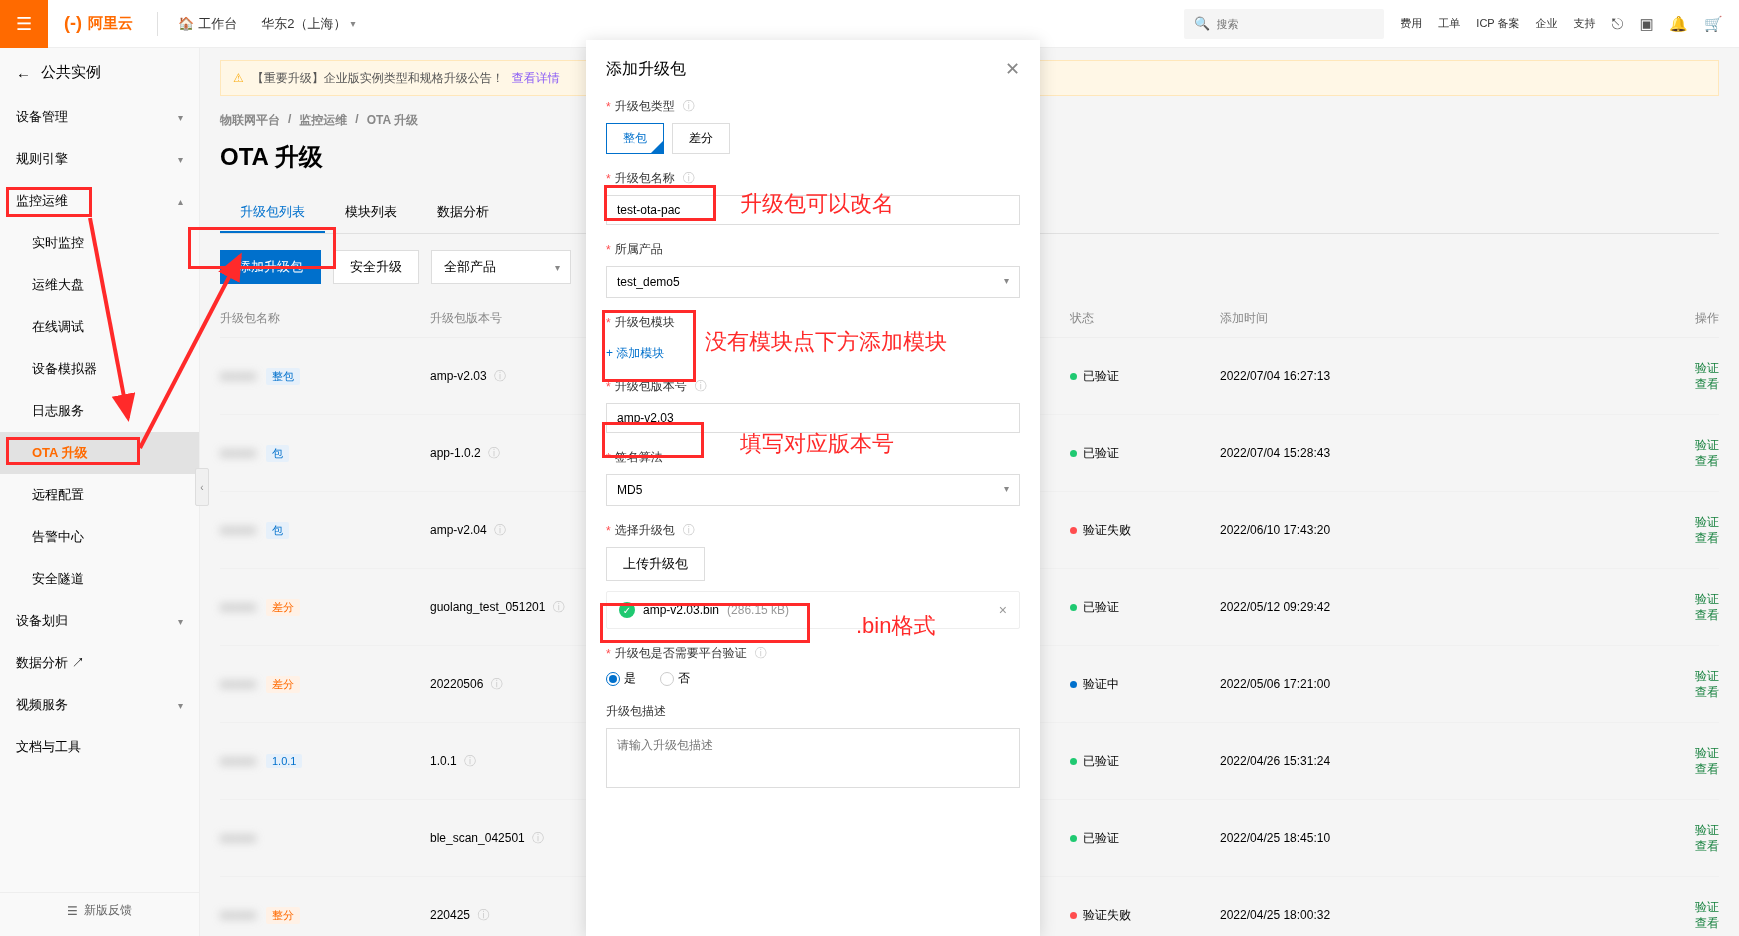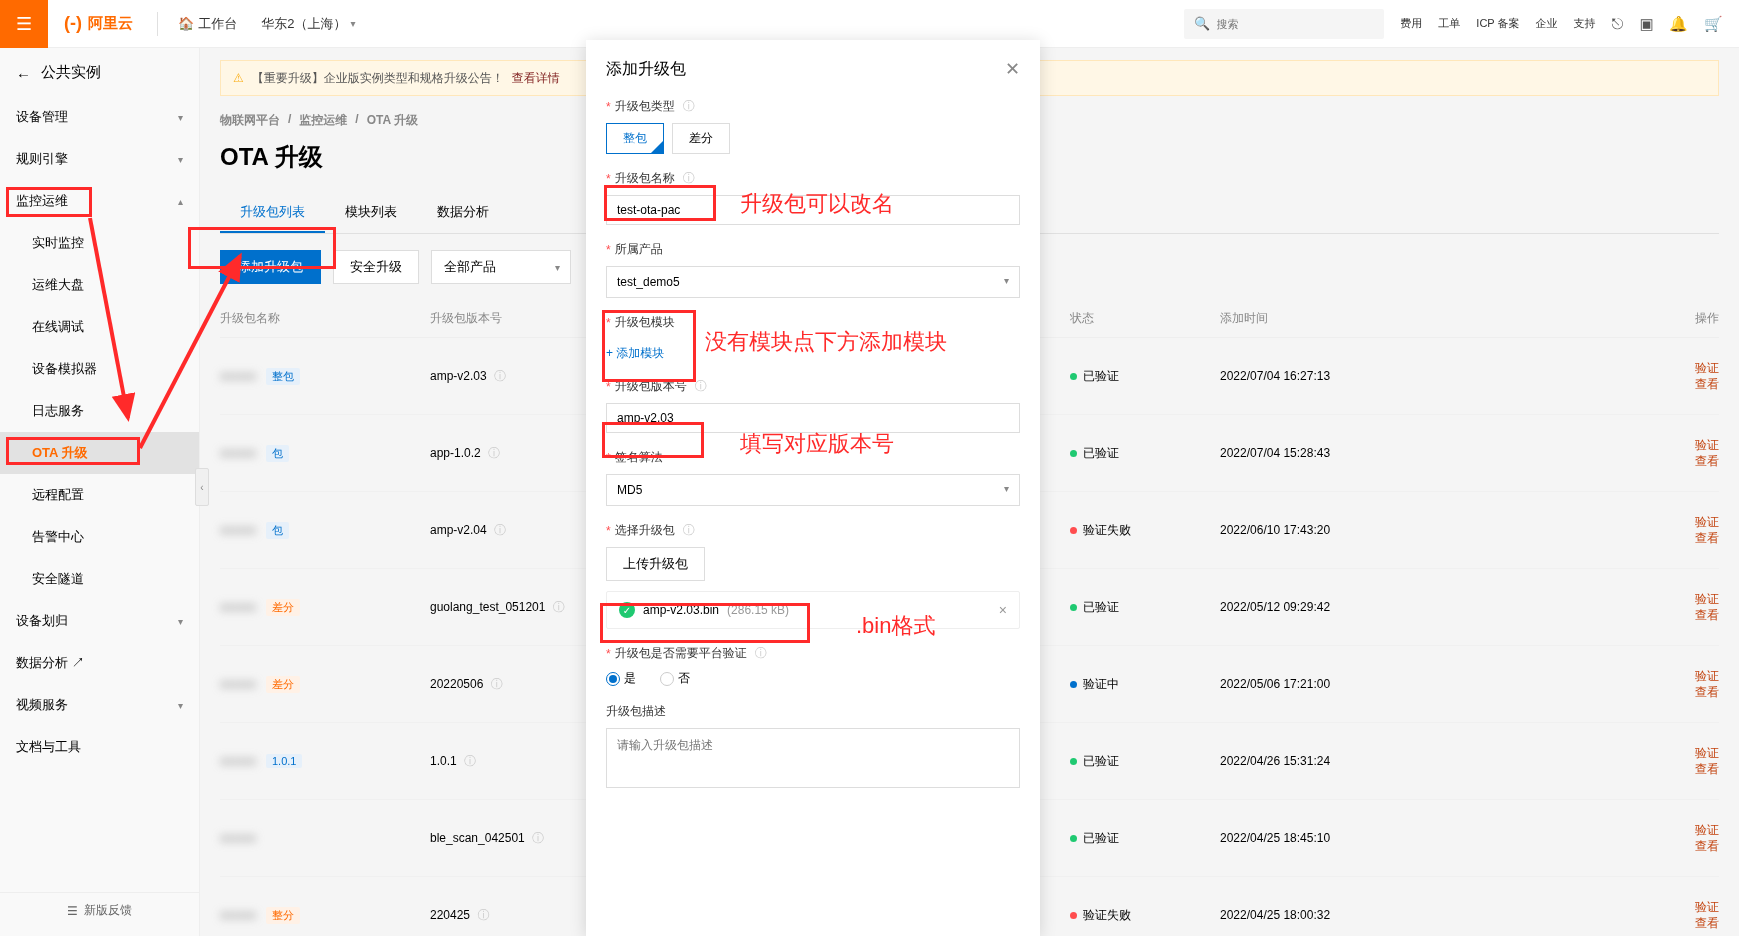--- a/index.html
+++ b/index.html
@@ -28,21 +28,21 @@
 .nav-sub { padding-left: 32px !important; justify-content: flex-start; }
 .nav-item.active { background: #e2e2e2; color: #ff6a00; font-weight: 600; }
 .nav-item .chev { font-size: 10px; color: #888; }
 .collapse-handle { position: absolute; right: -10px; top: 420px; width: 14px; height: 38px; background: #f0f0f0; border: 1px solid #ddd; border-radius: 2px; display: flex; align-items: center; justify-content: center; font-size: 10px; color: #888; }
 .new-feedback { position: absolute; bottom: 8px; left: 0; right: 0; height: 36px; border-top: 1px solid #eee; display: flex; align-items: center; justify-content: center; font-size: 12px; color: #666; gap: 6px; }
 
 
 .content { flex: 1; padding: 0; overflow: hidden; position: relative; }
 .alert-bar { margin: 12px 20px 0 20px; height: 36px; background: #fff7e6; border: 1px solid #ffe7ba; display: flex; align-items: center; padding: 0 12px; font-size: 12px; color: #555; gap: 8px; }
 .alert-ico { color: #faad14; }
-.alert-link { color: #7f1d1d; }
+.alert-link { color: #8b5cf6; }
 .breadcrumb { padding: 16px 20px 0 20px; font-size: 12px; color: #888; display: flex; gap: 8px; font-weight: bold; }
 .page-title { font-size: 24px; font-weight: 600; padding: 12px 20px; }
 .tabs { display: flex; border-bottom: 1px solid #e0e0e0; margin: 8px 20px 0 20px; }
 .tab { padding: 10px 20px; font-size: 13px; cursor: pointer; border-bottom: 2px solid transparent; }
 .tab.active { border-bottom-color: #0070cc; color: #0070cc; }
 .toolbar { display: flex; gap: 12px; padding: 16px 20px; align-items: center; }
 .btn-primary { background: #0070cc; color: #fff; border: none; padding: 8px 18px; font-size: 13px; cursor: pointer; }
 .btn-default { background: #fff; border: 1px solid #ddd; padding: 7px 16px; font-size: 13px; cursor: pointer; }
 .select { background: #fff; border: 1px solid #ddd; padding: 7px 28px 7px 12px; font-size: 13px; cursor: pointer; position: relative; min-width: 140px; }
 .select::after { content: "▾"; position: absolute; right: 10px; top: 50%; transform: translateY(-50%); color: #888; font-size: 10px; }
@@ -56,21 +56,21 @@
 .col-status { flex: 0 0 150px; display: flex; align-items: center; gap: 6px; }
 .col-time { flex: 0 0 220px; }
 .col-op { flex: 1; text-align: right; }
 .blur-name { filter: blur(4px); color: #888; }
 .badge { display: inline-block; background: #e6f0fa; color: #0070cc; border-radius: 2px; padding: 1px 6px; font-size: 11px; margin-left: 4px; }
 .badge.orange { background: #fff1e6; color: #ff6a00; }
 .status-dot { width: 7px; height: 7px; border-radius: 50%; display: inline-block; }
 .dot-green { background: #1fc971; }
 .dot-red { background: #ff4d4f; }
 .dot-blue { background: #0070cc; }
-.op-link { color: #c2410c; cursor: pointer; display: block; text-align: right; line-height: 16px; }
+.op-link { color: #15803d; cursor: pointer; display: block; text-align: right; line-height: 16px; }
 .help-ico { color: #ccc; font-size: 12px; margin-left: 4px; }
 .modal { position: absolute; left: 586px; top: 40px; width: 454px; bottom: 0; background: #fff; box-shadow: 0 2px 16px rgba(0,0,0,0.15); overflow-y: auto; padding: 0; }
 .modal-hdr { display: flex; justify-content: space-between; align-items: center; padding: 18px 20px; font-size: 16px; font-weight: 500; }
 .modal-close { font-size: 18px; color: #888; cursor: pointer; }
 .modal-body { padding: 0 20px 20px 20px; }
 .form-label { font-size: 12px; color: #333; margin-bottom: 8px; display: flex; align-items: center; gap: 4px; }
 .req { color: #ff4d4f; }
 .form-row { margin-bottom: 16px; }
 .radio-btns { display: flex; gap: 8px; }
 .radio-btn { border: 1px solid #ddd; padding: 6px 16px; font-size: 12px; cursor: pointer; position: relative; }

